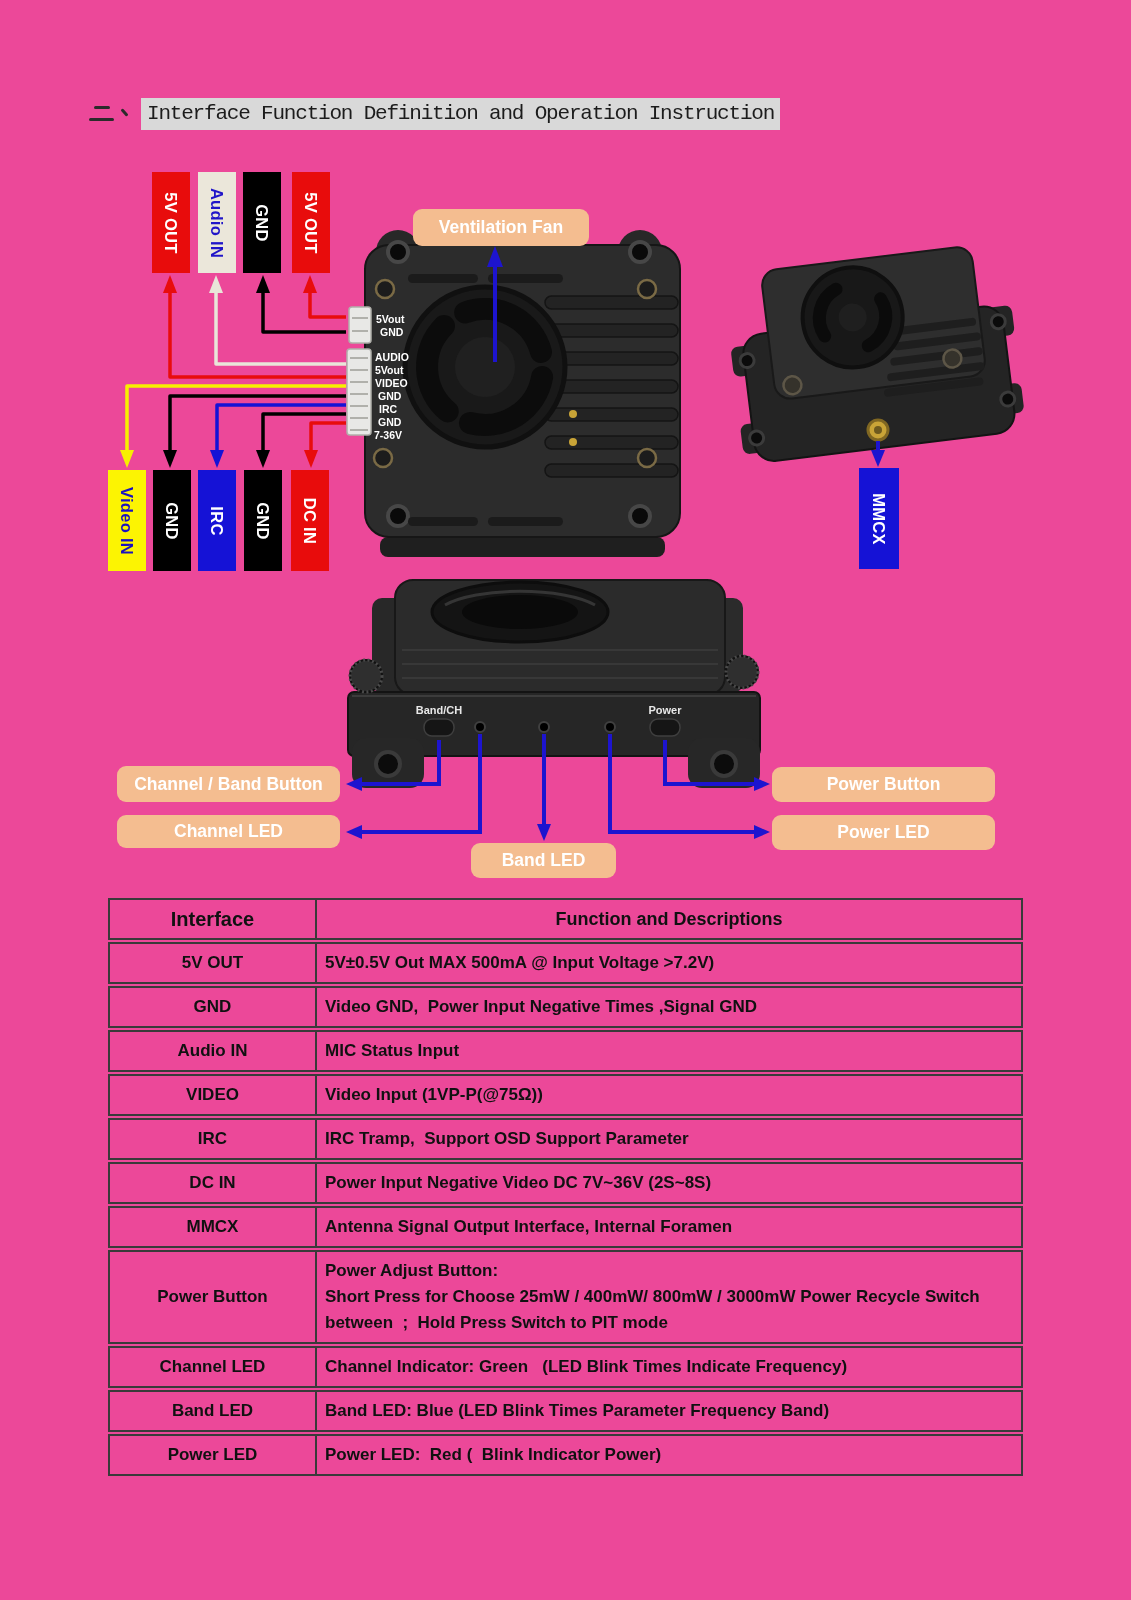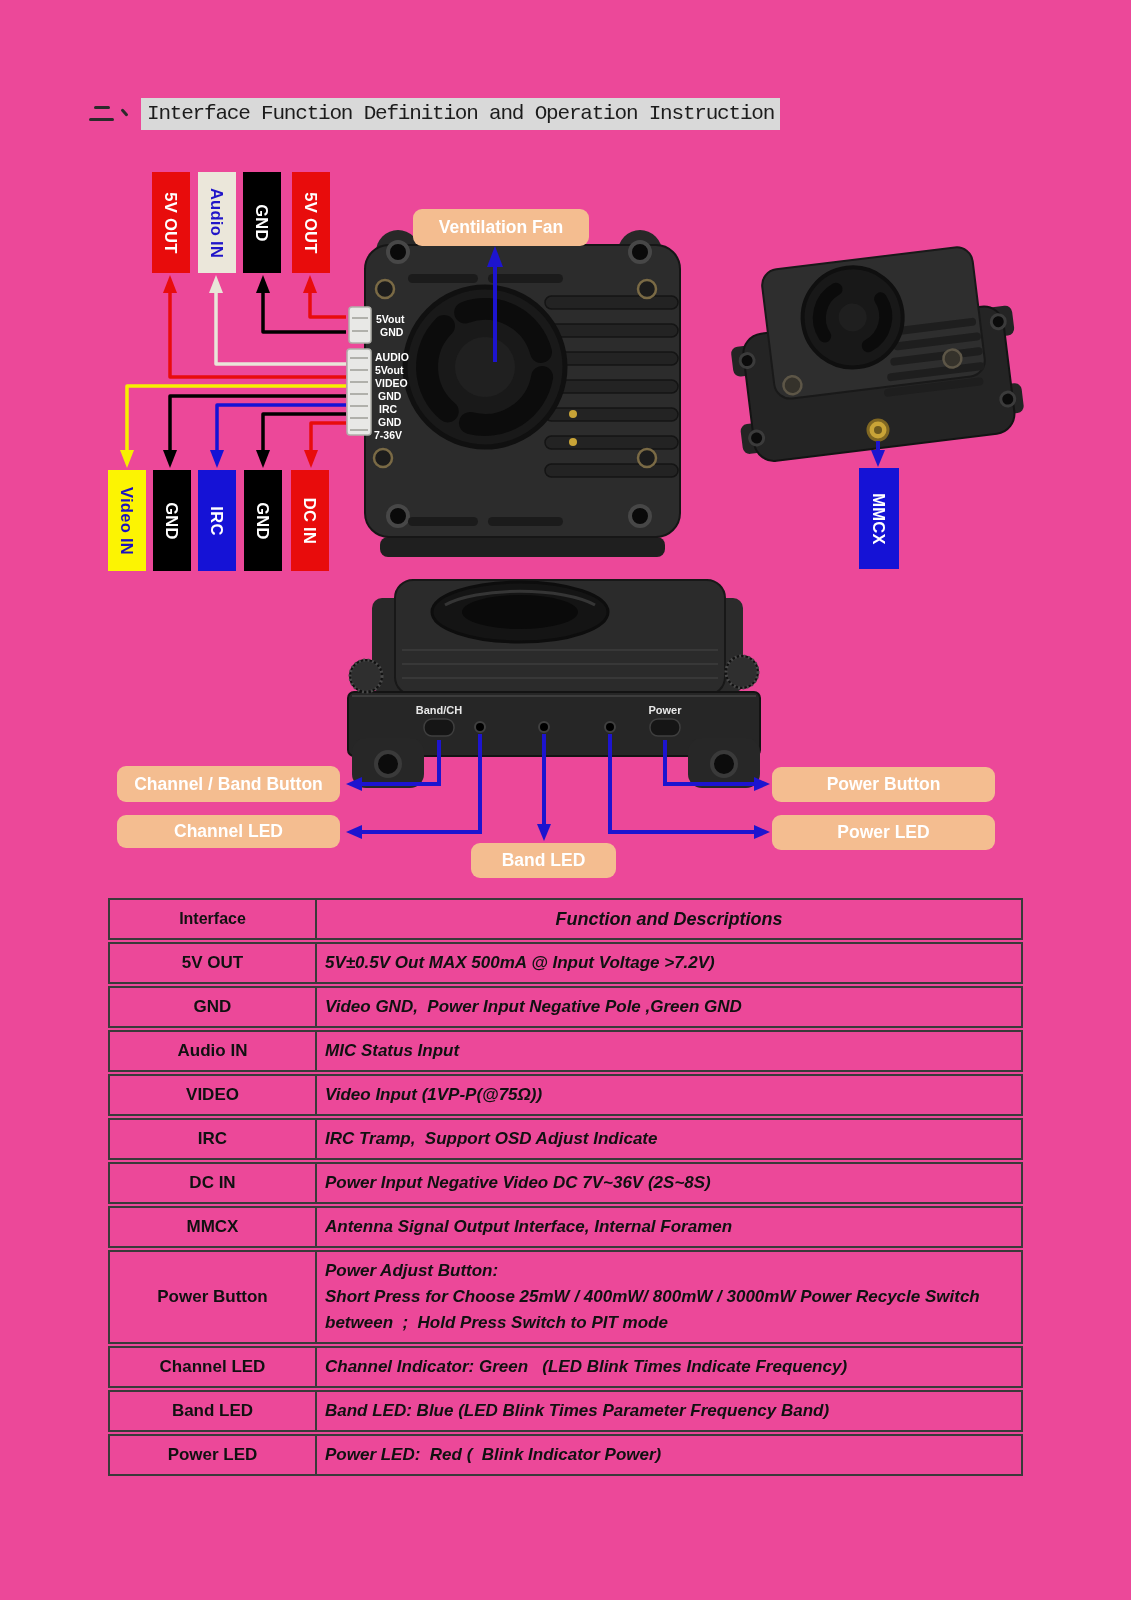--- a/index.html
+++ b/index.html
@@ -38,22 +38,22 @@
 
   
   .iface-table{position:absolute;left:108px;top:896px;width:915px;
      border-collapse:separate;border-spacing:0 2px;table-layout:fixed;}
   .iface-table th,.iface-table td{
      font-family:"Liberation Sans",sans-serif;font-weight:700;color:#111;
      border-top:2px solid #3a3a3a;border-bottom:2px solid #3a3a3a;
      padding:6px 8px;vertical-align:middle;white-space:pre-wrap;}
   .iface-table .c1{width:189px;text-align:center;border-left:2px solid #3a3a3a;border-right:2px solid #3a3a3a;
      font-size:17px;line-height:26px;}
-  .iface-table .c2{text-align:left;border-right:2px solid #3a3a3a;font-size:17px;line-height:26px;font-style:italic;}
-  .iface-table th.c1{font-size:16px;margin-top:24px;}
+  .iface-table .c2{text-align:left;border-right:2px solid #3a3a3a;font-size:17px;line-height:26px;}
+  .iface-table th.c1{font-size:20px;margin-top:24px;}
   .iface-table th.c2{text-align:center;border-right:2px solid #3a3a3a;font-size:18px;line-height:26px;}
 
   .caption{position:absolute;left:88px;top:1484px;font:700 19px "Liberation Sans",sans-serif;
            color:#111;white-space:pre-wrap;}
 </style>
 </head>
 <body>
 
 <div class="page">
 
@@ -296,33 +296,33 @@
         <th class="c2">Function and Descriptions</th>
       </tr>
     </thead>
     <tbody>
         <tr>
           <td class="c1">5V OUT</td>
           <td class="c2">5V±0.5V Out MAX 500mA @ Input Voltage &gt;7.2V)</td>
         </tr>
         <tr>
           <td class="c1">GND</td>
-          <td class="c2">Video GND,  Power Input Negative Pole ,Green GND</td>
+          <td class="c2">Video GND,  Power Input Negative Times ,Signal GND</td>
         </tr>
         <tr>
           <td class="c1">Audio IN</td>
           <td class="c2">MIC Status Input</td>
         </tr>
         <tr>
           <td class="c1">VIDEO</td>
           <td class="c2">Video Input (1VP-P(@75Ω))</td>
         </tr>
         <tr>
           <td class="c1">IRC</td>
-          <td class="c2">IRC Tramp,  Support OSD Adjust Indicate</td>
+          <td class="c2">IRC Tramp,  Support OSD Support Parameter</td>
         </tr>
         <tr>
           <td class="c1">DC IN</td>
           <td class="c2">Power Input Negative Video DC 7V~36V (2S~8S)</td>
         </tr>
         <tr>
           <td class="c1">MMCX</td>
           <td class="c2">Antenna Signal Output Interface, Internal Foramen</td>
         </tr>
         <tr>

